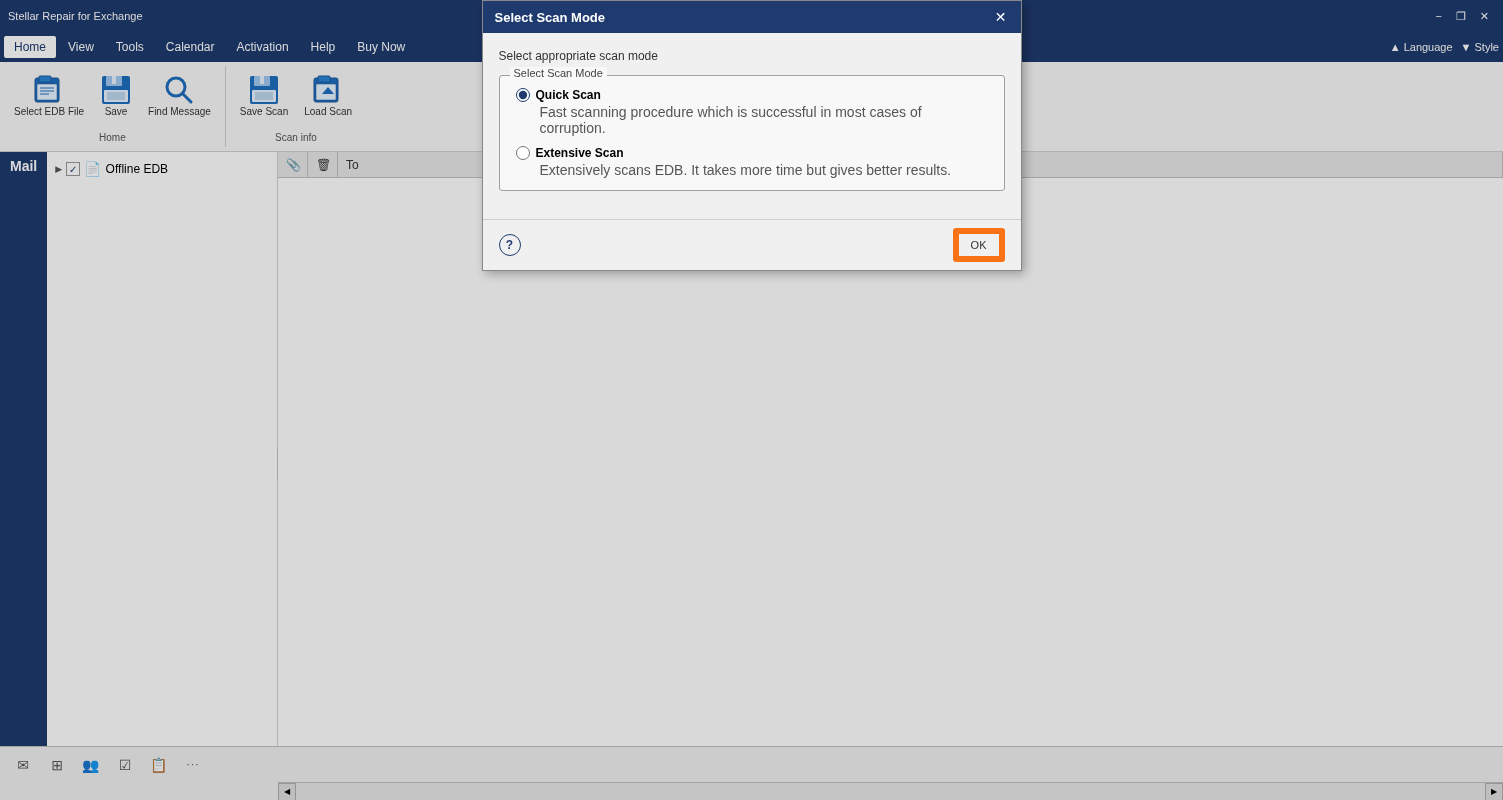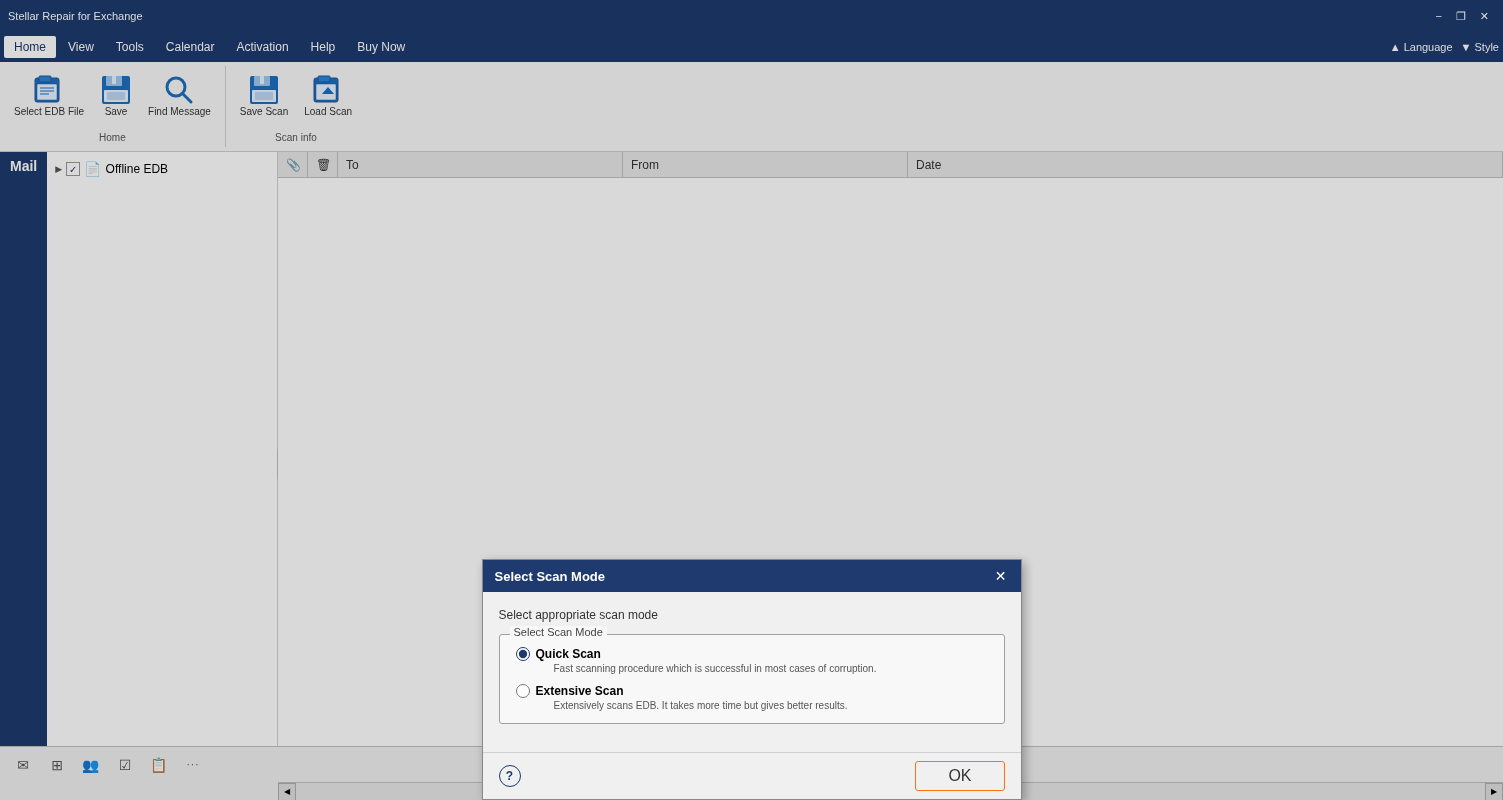--- a/index.html
+++ b/index.html
@@ -253,21 +253,21 @@
       font-size: 8px;
     }
     .hscroll-track { flex: 1; background: #e8e8e8; height: 100%; }
 
     
     .dialog-overlay {
       position: fixed;
       top: 0; left: 0; right: 0; bottom: 0;
       background: rgba(0,0,0,0.15);
       display: flex;
-      align-items: flex-end;
+      align-items: flex-start;
       justify-content: center;
       z-index: 1000;
     }
     .dialog {
       background: #f0f0f0;
       border: 1px solid #888;
       box-shadow: 3px 3px 10px rgba(0,0,0,0.3);
       width: 540px;
     }
     .dialog-titlebar {
@@ -316,23 +316,23 @@
       font-size: 12px;
       font-weight: 600;
       cursor: pointer;
     }
     .radio-input {
       width: 14px;
       height: 14px;
       accent-color: #1e3a6e;
     }
     .radio-desc {
-      font-size: 10px;
+      font-size: 14px;
       color: #555;
-      margin-left: 38px;
+      margin-left: 24px;
       margin-top: 2px;
     }
     .dialog-footer {
       display: flex;
       align-items: center;
       justify-content: space-between;
       padding: 8px 16px;
       border-top: 1px solid #d0d0d0;
       background: #f0f0f0;
     }
@@ -344,23 +344,23 @@
       color: #1e3a6e;
       display: flex;
       align-items: center;
       justify-content: center;
       font-size: 12px;
       font-weight: bold;
       cursor: pointer;
     }
     .dialog-ok-btn {
       background: #f0f0f0;
-      border: 1px solid #f97316;
-      padding: 5px 32px;
-      font-size: 16px;
+      border: 6px solid #f97316;
+      padding: 5px 12px;
+      font-size: 11px;
       cursor: pointer;
       border-radius: 3px;
       color: #333;
     }
   </style>
 </head>
 <body>
 
 <div class="titlebar">
   <span>Stellar Repair for Exchange</span>

